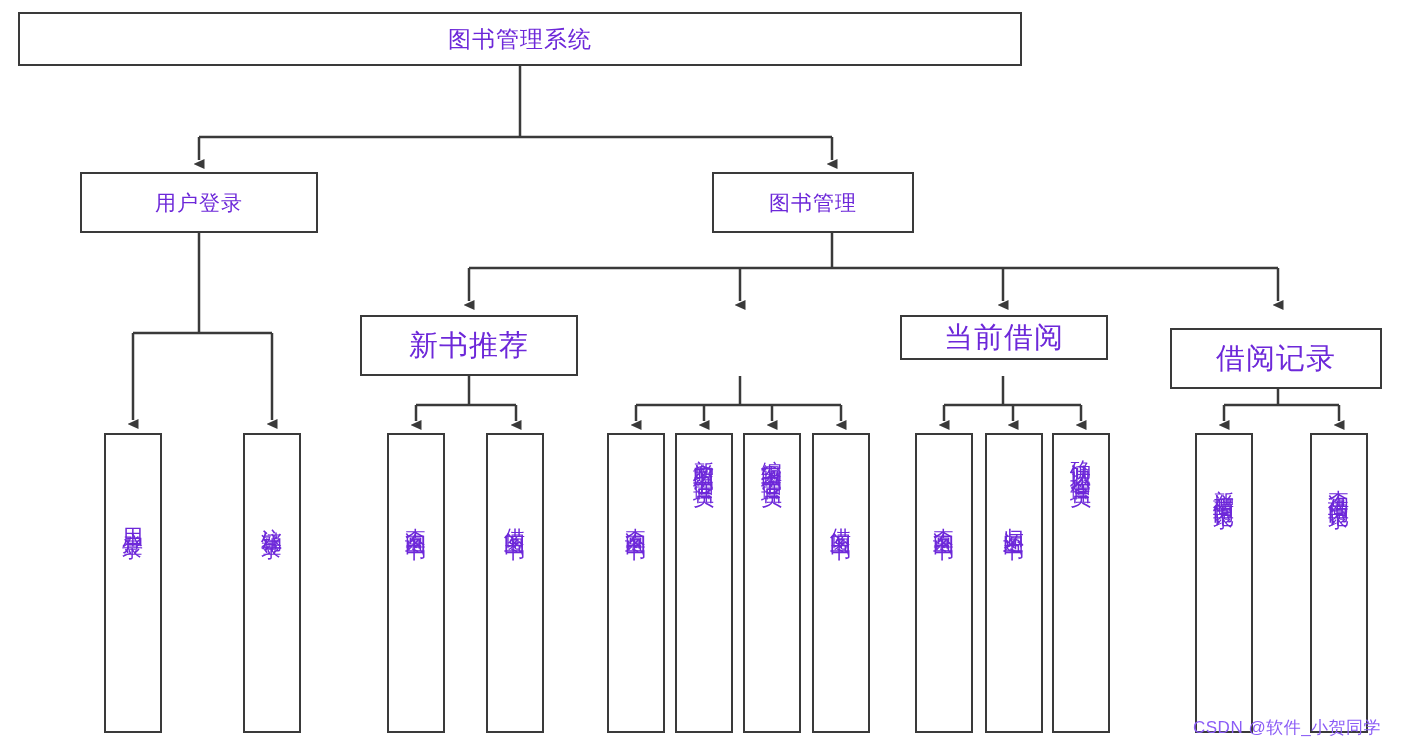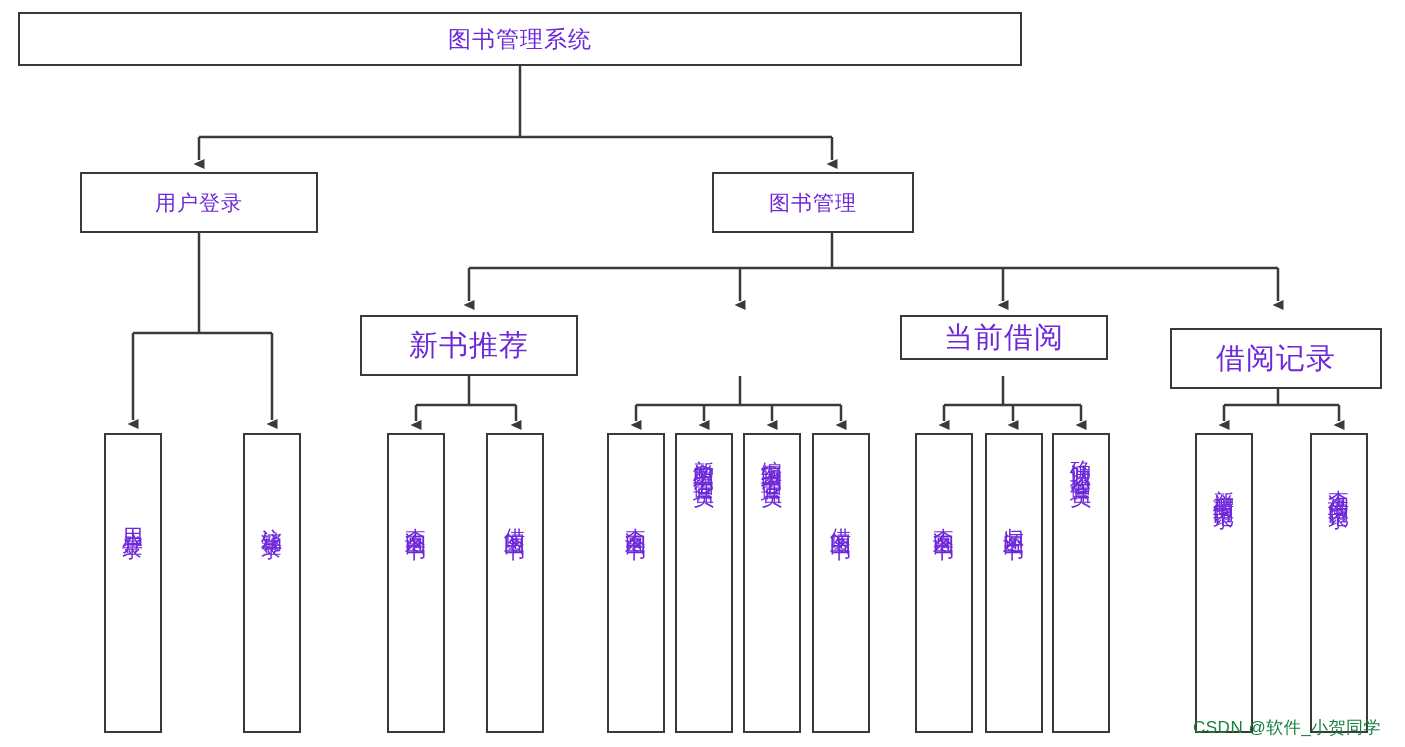--- a/index.html
+++ b/index.html
@@ -60,21 +60,21 @@
     letter-spacing: 4px;
     line-height: 1;
     white-space: nowrap;
   }
   .node.leaf.tall-text {
     align-items: flex-start;
   }
   .watermark {
     position: absolute;
     font-size: 17px;
-    color: #15803d;
+    color: #8b5cf6;
     white-space: nowrap;
     letter-spacing: 0.5px;
   }
 </style>
 </head>
 <body>
 
 <div id="canvas">
 
   <svg id="edges" viewBox="0 0 1405 747">

